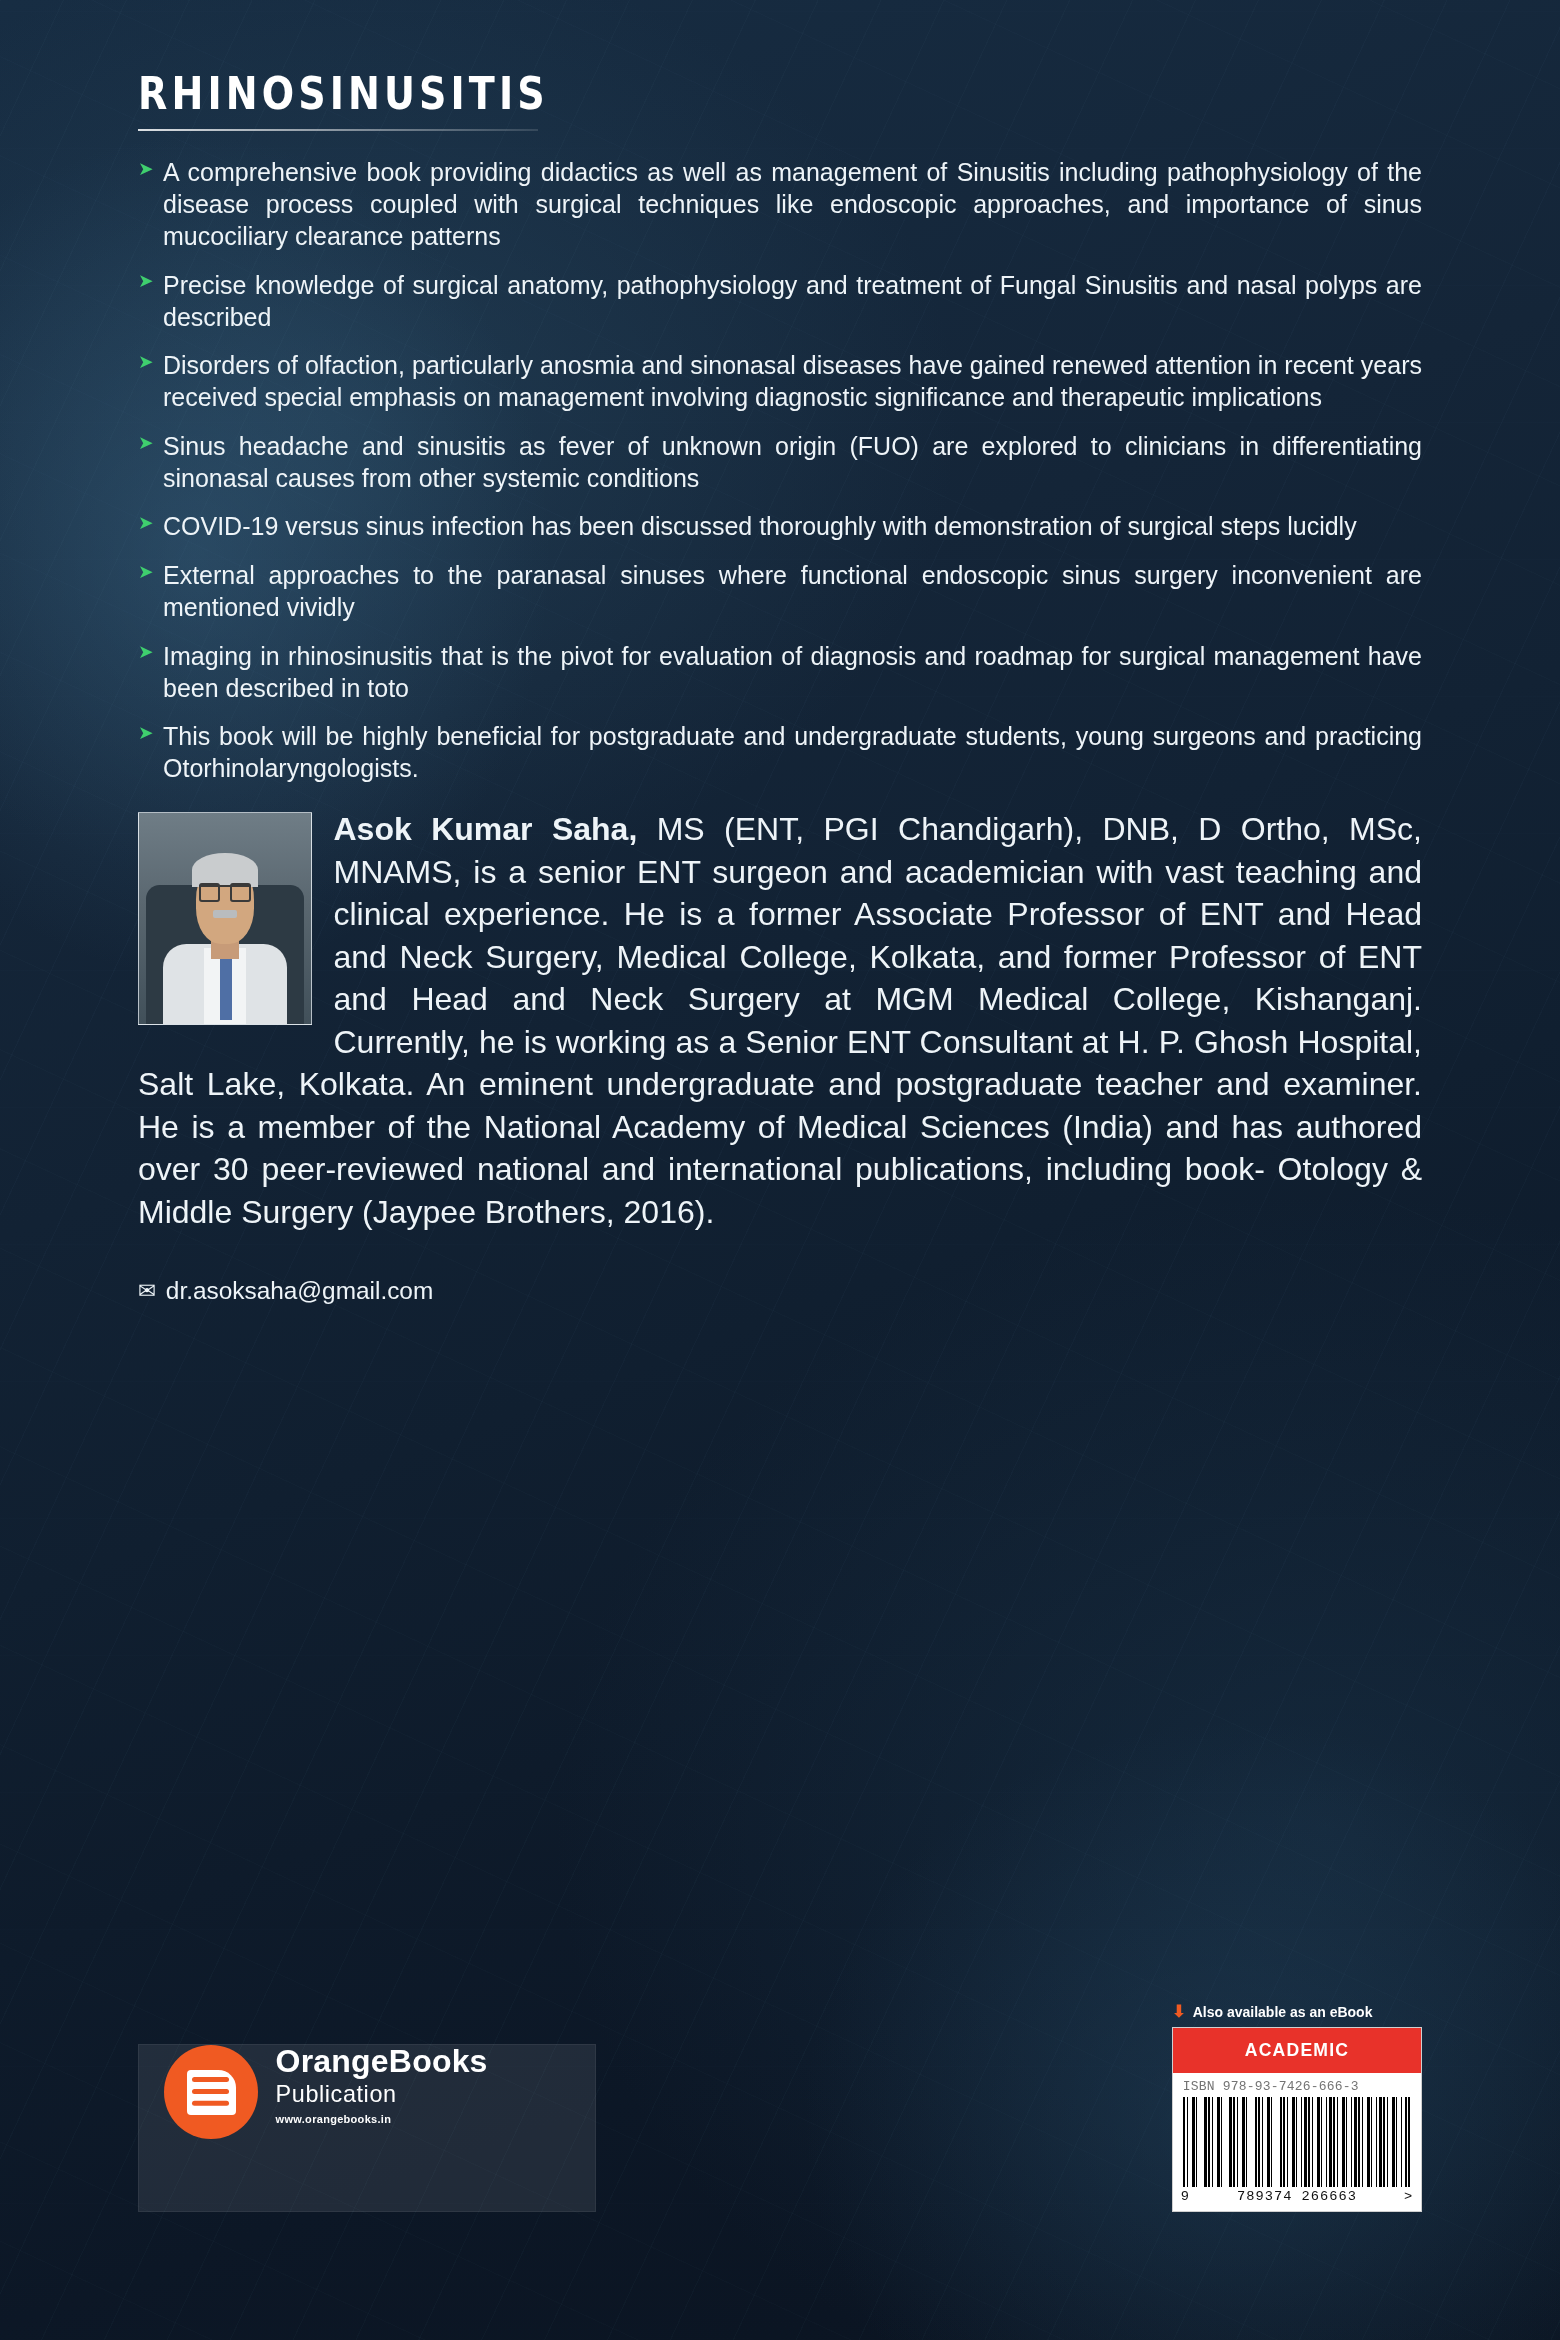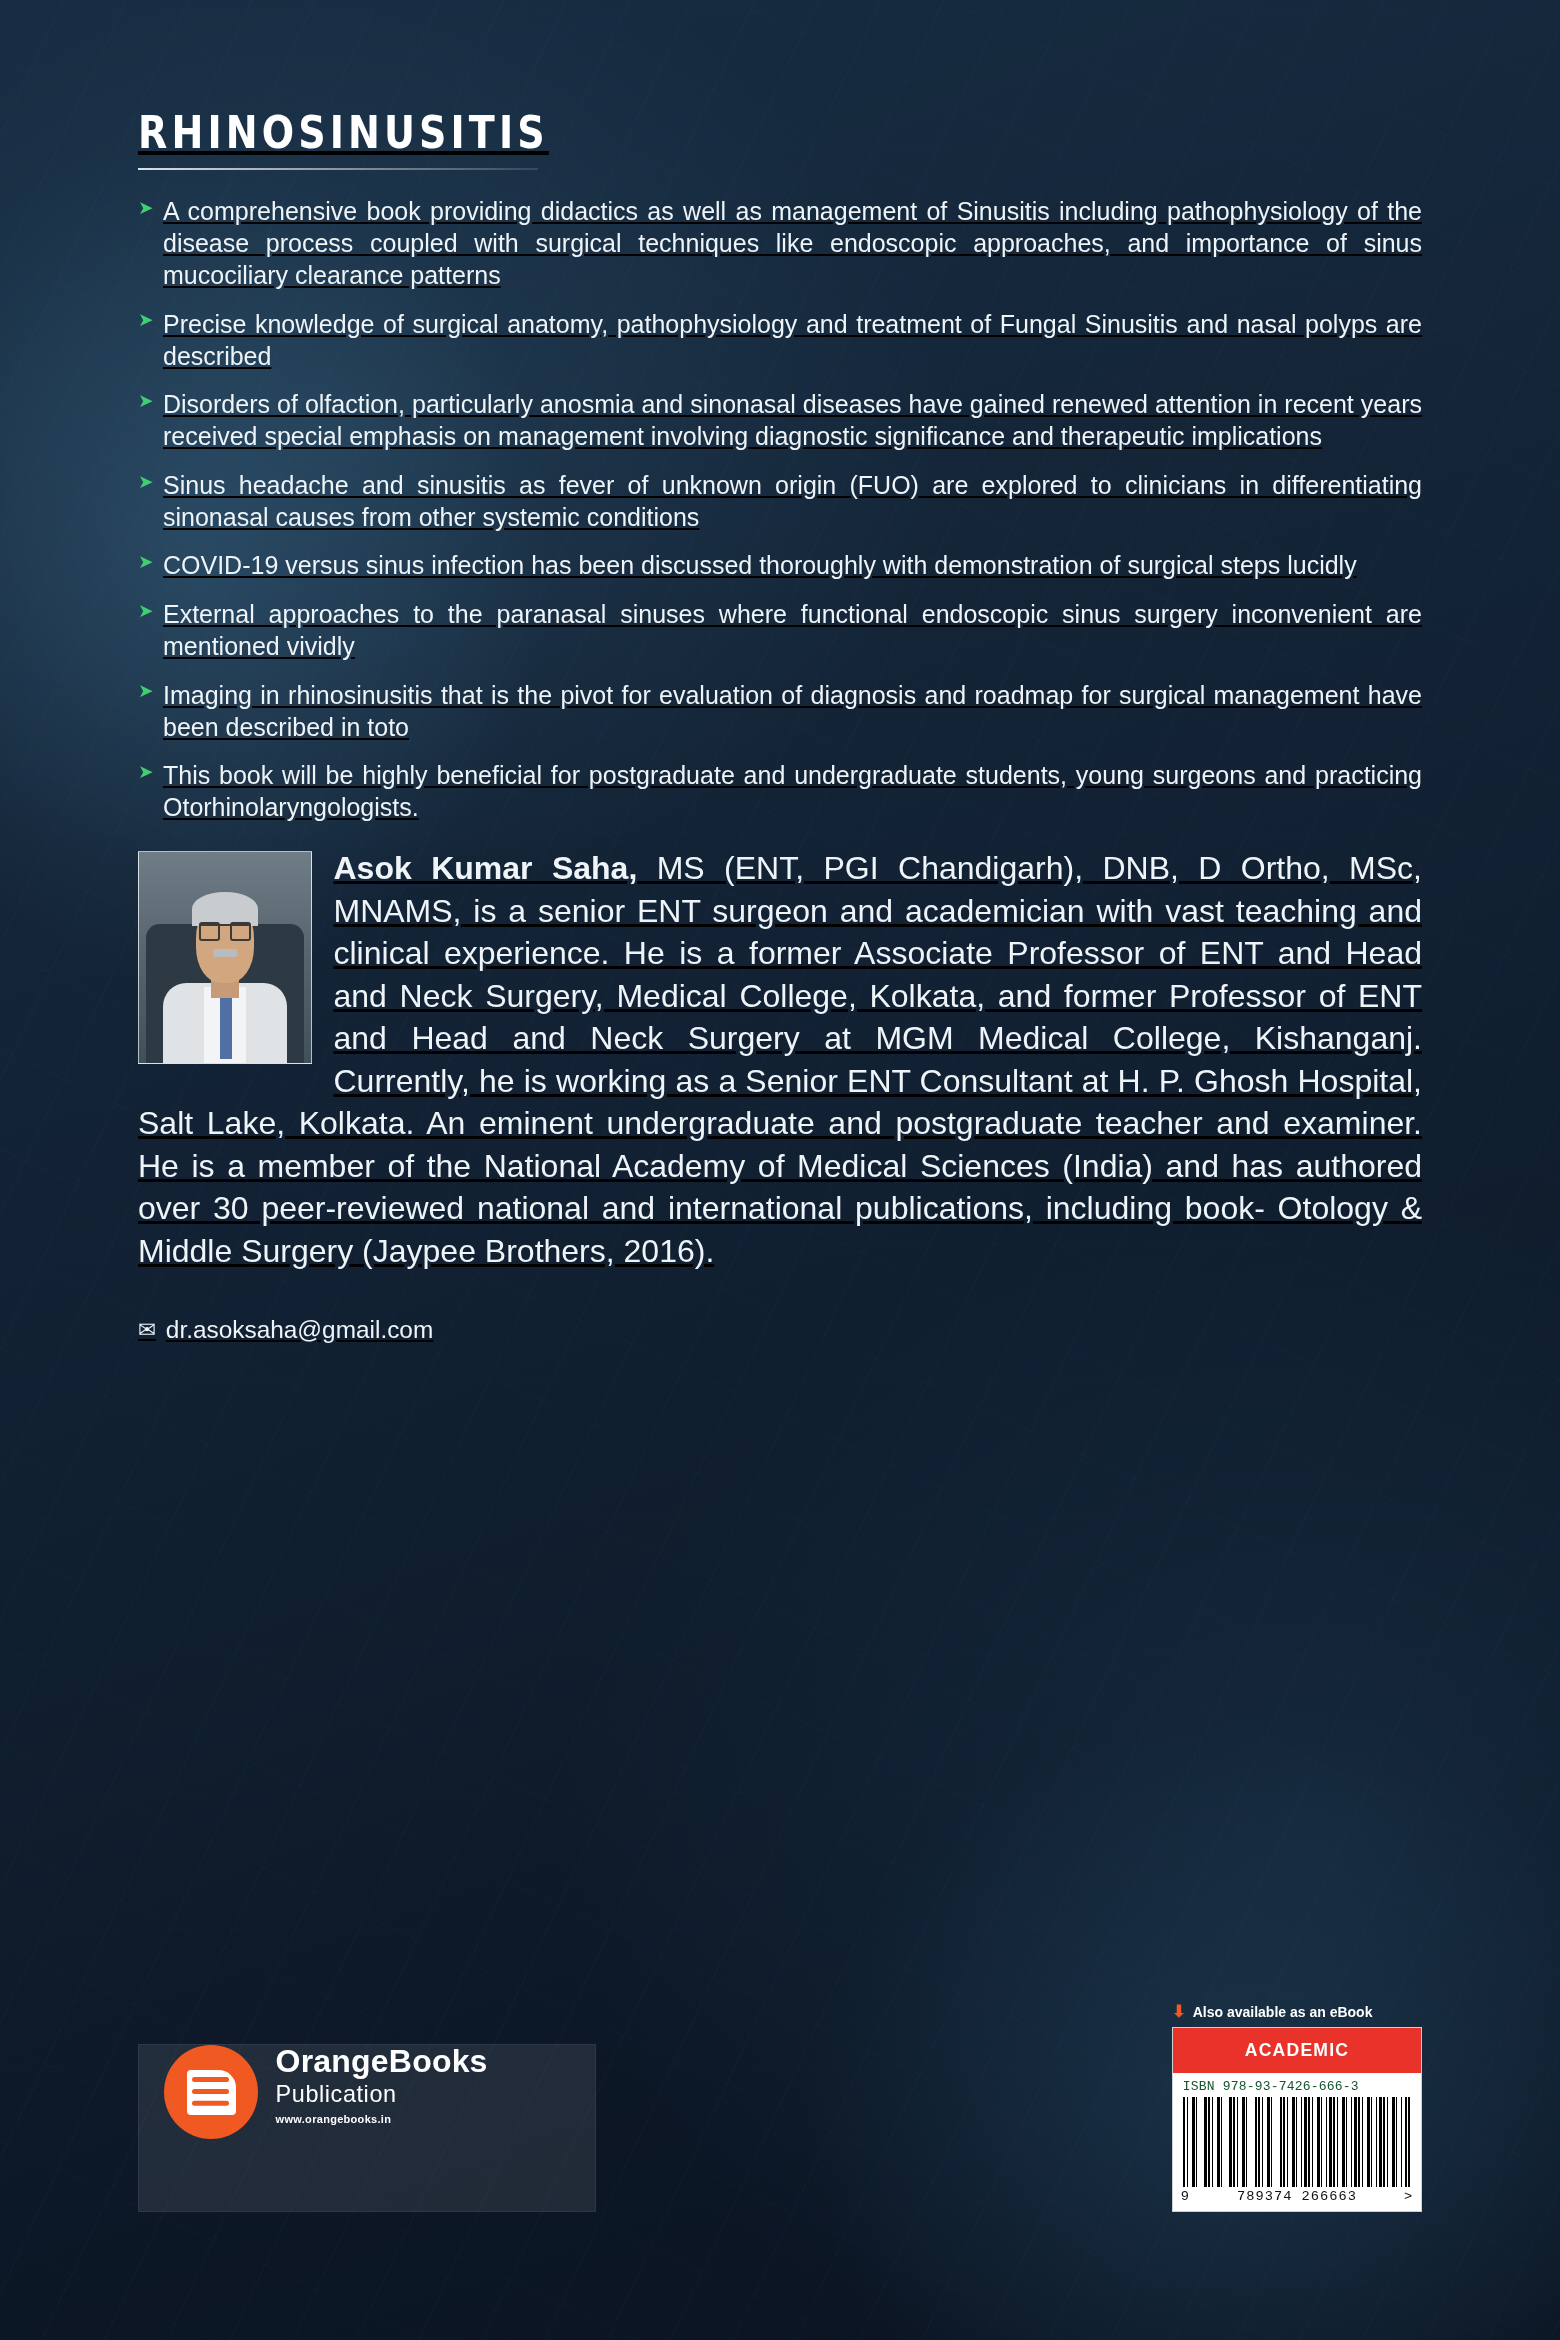--- a/index.html
+++ b/index.html
@@ -35,22 +35,21 @@
     pointer-events:none;
   }
   #glow-bottom {
     position:absolute; right:-117px; bottom:-176px; width:878px; height:800px;
     background: radial-gradient(ellipse at center, rgba(48,92,125,0.30), rgba(48,92,125,0) 70%);
     pointer-events:none;
   }
 
   .content {
     position: relative;
-    padding: 109px 138px 0 138px;
-    text-decoration: underline;
+    padding: 70px 138px 0 138px;
   }
 
   
   .title {
     color: #ffffff;
     font-size: 45px;
     letter-spacing: 4.4px;
     font-weight: 700;
     font-family: "DejaVu Sans Condensed", "Liberation Sans Narrow", "Liberation Sans", sans-serif;
     transform: scaleX(0.94);
@@ -208,21 +207,21 @@
   .academic-bar {
     background: #e8322a;
     color: #ffffff;
     text-align: center;
     font-size: 17.6px;
     font-weight: 700;
     letter-spacing: 1.2px;
     padding: 12px 0;
   }
   .isbn-line {
-    color: #14532d;
+    color: #737373;
     font-size: 13px;
     font-family: "Liberation Mono", monospace;
     padding: 6.8px 7.8px 2.9px 9.8px;
     letter-spacing: 0.2px;
   }
   .bars {
     height: 90px;
     margin: 0 9.8px;
     background-image: repeating-linear-gradient(90deg,
       #000 0 2px, #fff 2px 3.9px, #000 3.9px 4.9px, #fff 4.9px 8.8px,

